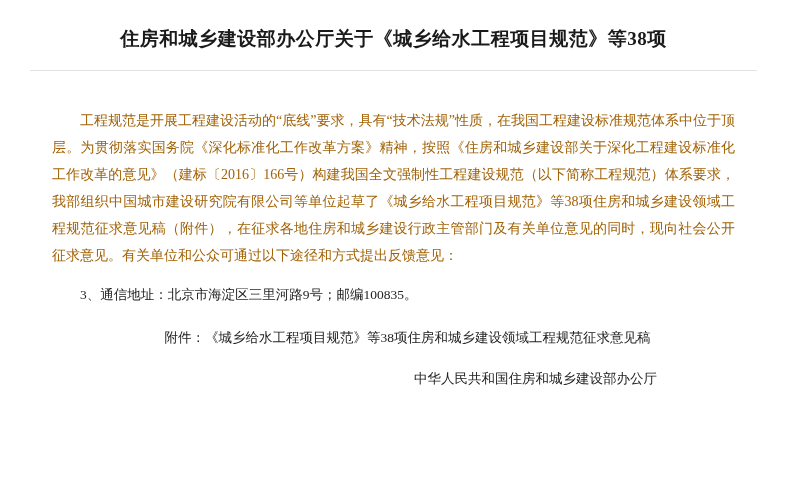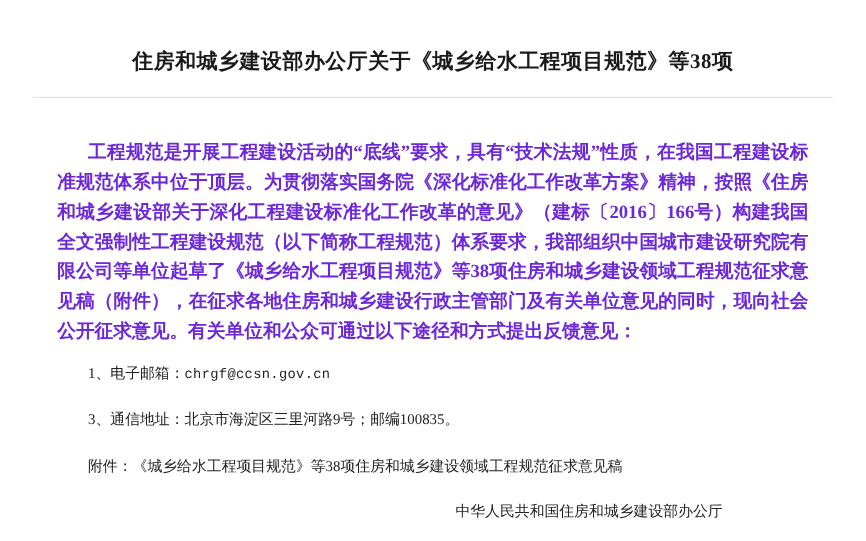--- a/index.html
+++ b/index.html
@@ -14,21 +14,21 @@
     overflow: hidden;
   }
   .page {
     position: relative;
     width: 787px;
     height: 492px;
     box-sizing: border-box;
     background: #ffffff;
   }
   .title-block {
-    padding: 40px 52px 0 52px;
+    padding: 22px 52px 0 52px;
     text-align: center;
   }
   .title-line {
     font-family: "Liberation Serif", serif;
     font-size: 19px;
     font-weight: bold;
     color: #1a1a1a;
     letter-spacing: 0.5px;
     line-height: 34px;
     white-space: nowrap;
@@ -36,27 +36,26 @@
   .title-rule {
     margin: 14px 30px 0 30px;
     height: 1px;
     background: #e2e2e2;
   }
   .body-block {
     padding: 36px 52px 0 52px;
   }
   .para {
     font-family: "Liberation Serif", serif;
-    font-size: 17px;
-    color: #6d28d9;
+    font-size: 14px;
+    color: #a16207;
     line-height: 27px;
     text-align: justify;
     text-justify: inter-ideograph;
     margin: 0 0 4px 0;
-    font-weight: bold;
   }
   .para.indent {
     text-indent: 28px;
   }
   .list-item {
     font-family: "Liberation Serif", serif;
     font-size: 13.5px;
     color: #222222;
     line-height: 27px;
     margin: 12px 0 0 0;
@@ -67,20 +66,21 @@
     font-size: 12.5px;
     letter-spacing: 0.3px;
   }
   .attach {
     font-family: "Liberation Serif", serif;
     font-size: 13.5px;
     color: #222222;
     line-height: 27px;
     margin: 16px 0 0 0;
     text-indent: 28px;
+    text-align: center;
   }
   .sign-block {
     margin-top: 14px;
     text-align: right;
     padding-right: 78px;
   }
   .sign-line {
     font-family: "Liberation Serif", serif;
     font-size: 13.5px;
     color: #222222;
@@ -95,21 +95,20 @@
   <div class="title-block">
     <div class="title-line">住房和城乡建设部办公厅关于《城乡给水工程项目规范》等38项</div>
   </div>
 
   <div class="title-rule"></div>
 
   <div class="body-block">
 
     <p class="para indent">工程规范是开展工程建设活动的“底线”要求，具有“技术法规”性质，在我国工程建设标准规范体系中位于顶层。为贯彻落实国务院《深化标准化工作改革方案》精神，按照《住房和城乡建设部关于深化工程建设标准化工作改革的意见》（建标〔2016〕166号）构建我国全文强制性工程建设规范（以下简称工程规范）体系要求，我部组织中国城市建设研究院有限公司等单位起草了《城乡给水工程项目规范》等38项住房和城乡建设领域工程规范征求意见稿（附件），在征求各地住房和城乡建设行政主管部门及有关单位意见的同时，现向社会公开征求意见。有关单位和公众可通过以下途径和方式提出反馈意见：</p>
 
-    <p class="list-item"><span>1、电子邮箱：</span><span class="mono-email">chrgf@ccsn.gov.cn</span></p>
 
     <p class="list-item"><span>3、通信地址：</span><span>北京市海淀区三里河路9号；邮编100835。</span></p>
 
 
     <p class="attach">附件：《城乡给水工程项目规范》等38项住房和城乡建设领域工程规范征求意见稿</p>
 
     <div class="sign-block">
       <div class="sign-line">中华人民共和国住房和城乡建设部办公厅</div>
 
     </div>

